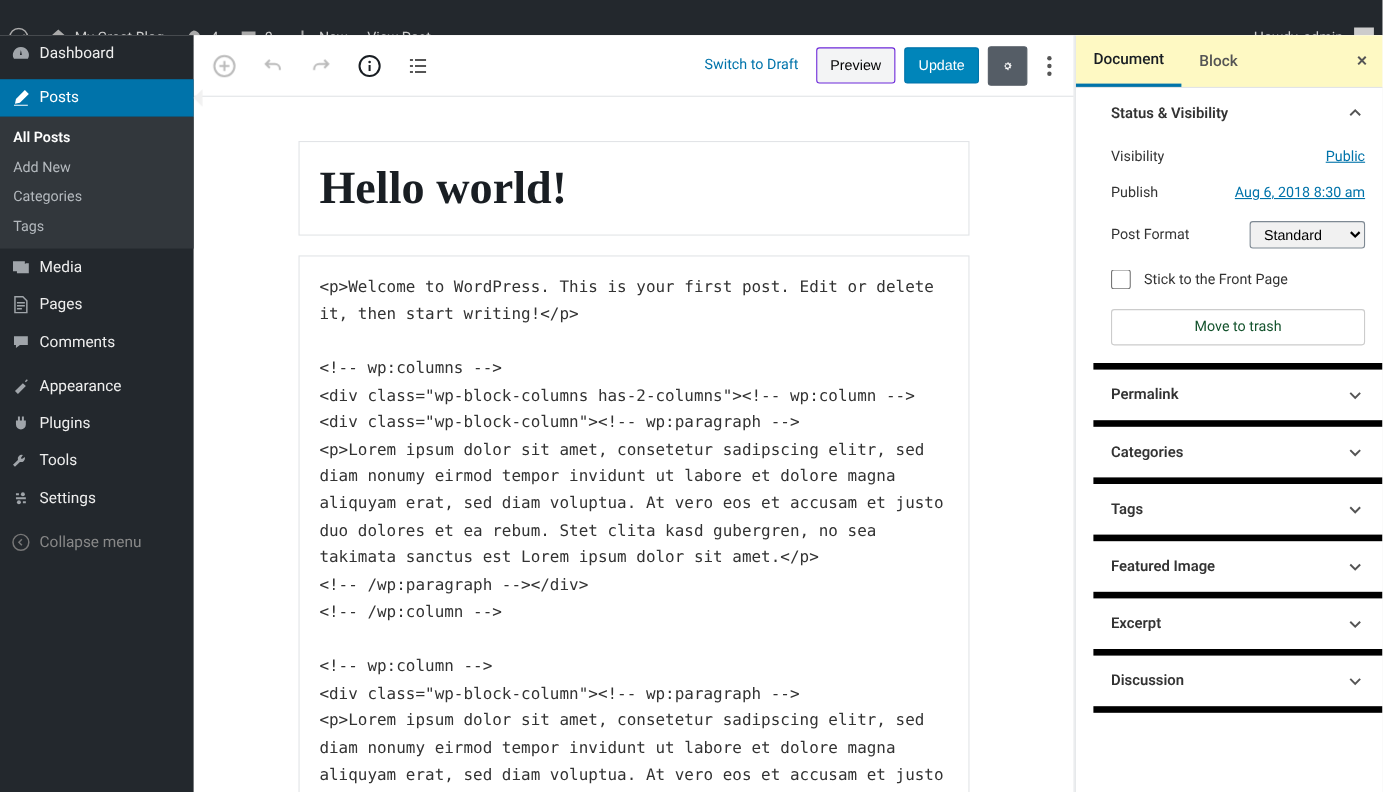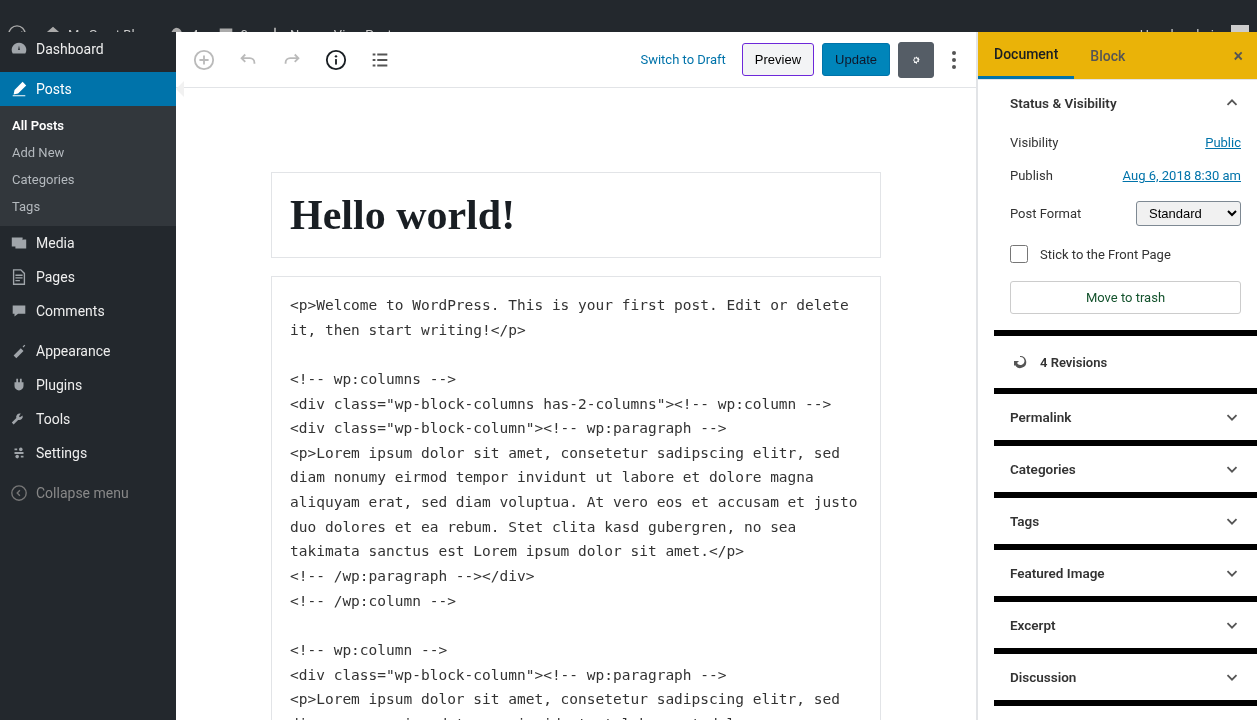--- a/index.html
+++ b/index.html
@@ -21,44 +21,44 @@
   .menu-item.active::after { content:""; position:absolute; right:-8px; top:50%; margin-top:-8px; border:8px solid transparent; border-right-color:#f1f1f1;}
   .submenu { background:#32373c; padding:6px 0;}
   .submenu .sub { padding:6px 12px; color:#b4b9be; cursor:pointer; font-size:13px;}
   .submenu .sub.current { color:#fff; font-weight:600;}
   .menu-sep { height:6px;}
   .menu-icon { width:18px; height:18px; fill:#a0a5aa; flex-shrink:0;}
   .menu-item.active .menu-icon { fill:#fff;}
   
   
   .main { flex:1; display:flex; background:#f1f1f1; overflow:hidden;}
-  .editor-wrap { flex:1; background:#fff; display:flex; flex-direction:column; border-right:1px solid #e2e4e7;gap:44px;}
+  .editor-wrap { flex:1; background:#fff; display:flex; flex-direction:column; border-right:1px solid #e2e4e7;}
   .editor-toolbar { height:56px; border-bottom:1px solid #e2e4e7; display:flex; align-items:center; justify-content:space-between; padding:0 10px;}
   .tb-left, .tb-right { display:flex; align-items:center; gap:8px;}
   .tb-btn { width:36px; height:36px; display:flex; align-items:center; justify-content:center; color:#555; border-radius:3px; cursor:pointer;}
   .tb-btn svg{width:22px;height:22px;fill:none;stroke:#555;stroke-width:2;}
   .tb-btn.solid svg{fill:#555;stroke:none;}
   .tb-btn.disabled{opacity:.4;}
   
   .btn { padding:8px 12px; border-radius:3px; border:1px solid #6d28d9; background:#f3f4f5; cursor:pointer; font-size:13px;}
-  .btn.primary { background:#0085ba; border-color:#0073aa; color:#0f172a;}
+  .btn.primary { background:#0085ba; border-color:#0073aa; color:#ffffff;}
   .btn.icon { background:#555d66; border-color:#555d66; display:flex;align-items:center;justify-content:center;width:36px;height:36px;}
   .btn.icon svg{fill:#fff;width:20px;height:20px;}
   .link { color:#0073aa; cursor:pointer; padding:8px;}
   .kebab { width:24px; display:flex; flex-direction:column; align-items:center; gap:3px; cursor:pointer; padding:6px;}
   .kebab span{width:4px;height:4px;border-radius:50%;background:#555;}
   
   .editor-body { flex:1; overflow:auto; display:flex; justify-content:center; padding:0 20px;}
   .editor-inner { width:610px; }
   .post-title { font-family:Georgia,"Times New Roman",serif; font-size:42px; font-weight:700; color:#191e23; border:1px solid #e2e4e7; padding:18px 18px; margin-top:40px;}
   .post-content { border:1px solid #e2e4e7; padding:16px 18px; margin-top:18px; font-family:Menlo,Consolas,monospace; font-size:14.5px; line-height:1.7; color:#333; white-space:pre-wrap; }
   
   
   .inspector { width:280px; background:#fff; border-left:1px solid #e2e4e7; overflow:auto;}
-  .tabs { display:flex; align-items:center; background:#eab308; border-bottom:1px solid #e2e4e7; font-size:14px; font-weight:500; position:relative;}
+  .tabs { display:flex; align-items:center; background:#fef9c3; border-bottom:1px solid #e2e4e7; font-size:14px; font-weight:500; position:relative;}
   .tab { padding:14px 16px; color:#555; cursor:pointer;}
   .tab.active { color:#191e23; border-bottom:3px solid #0073aa;}
   .close-panel { margin-left:auto; padding:0 14px; color:#555; cursor:pointer; font-size:18px;}
   
   .panel-section { border-bottom:6px solid #000000;margin-left:16px;}
   .section-header { display:flex; align-items:center; justify-content:space-between; padding:14px 16px; font-weight:600; cursor:pointer; font-size:13.5px;}
   .section-header svg { width:18px;height:18px; fill:#555;}
   .section-body { padding:0 16px 16px;}
   .row { display:flex; align-items:center; justify-content:space-between; padding:9px 0; font-size:13px;}
   .row .val { color:#0073aa; text-decoration:underline; cursor:pointer;}
@@ -289,28 +289,20 @@
               <select class="format"><option>Standard</option></select>
             </div>
           <label class="chk">
               <input type="checkbox" style="">
               <span>Stick to the Front Page</span>
             </label>
           <div class="trash-btn">Move to trash</div>
         </div>
       </div>
 
-      <div class="panel-section">
-        <div class="revisions">
-          <svg viewBox="0 0 20 20">
-              <path d="M10 4a6 6 0 11-5 9l-1 1V9h5l-2 2a4 4 0 103-6z"></path>
-            </svg>
-          <span>4 Revisions</span>
-        </div>
-      </div>
 
       <div class="panel-section">
           <div class="section-header">
             <span>Permalink</span>
             <svg viewBox="0 0 20 20">
               <path d="M5 8l5 5 5-5" fill="none" stroke="#555" stroke-width="2"></path>
             </svg>
           </div>
         </div>
       <div class="panel-section">

